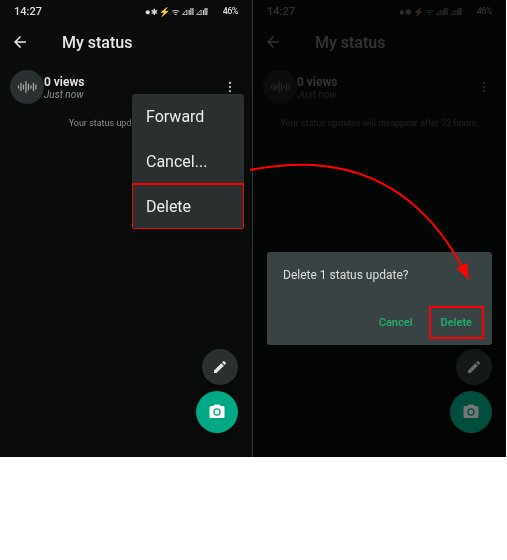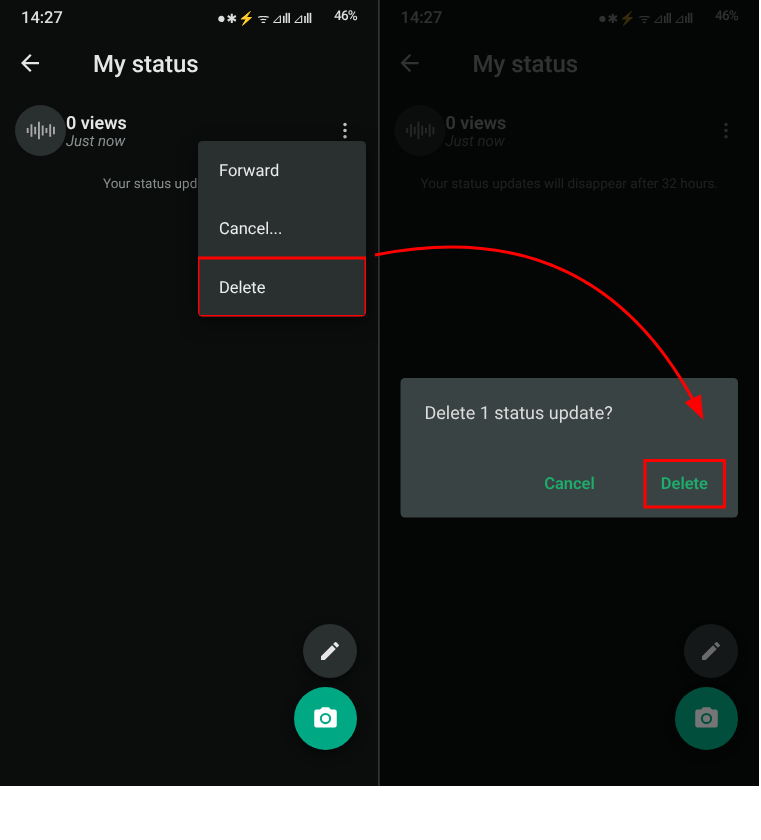--- a/index.html
+++ b/index.html
@@ -11,21 +11,21 @@
       overflow: hidden;
       position: relative;
     }
     .container {
       display: flex;
       width: 507px;
       height: 560px;
     }
     .phone {
       width: 253px;
-      height: 524px;
+      height: 457px;
       background: #0b0d0d;
       position: relative;
       color: #e6e6e6;
       border-right: 1px solid #333;
     }
     .phone:last-child { border-right: none; }
     .dimmed .content-layer { opacity: 0.45; }
     .statusbar {
       height: 22px;
       display: flex;
@@ -76,21 +76,21 @@
       top: 94px;
       right: 8px;
       width: 112px;
       background: #2a3030;
       border-radius: 3px;
       box-shadow: 0 4px 12px rgba(0,0,0,0.5);
       overflow: hidden;
     }
     .menu-item {
       padding: 13px 14px;
-      font-size: 11px;
+      font-size: 16px;
       color: #ececec;
     }
     .menu-item.highlight {
       outline: 2px solid #ff0000;
       outline-offset: -1px;
     }
     
     .scrim {
       position: absolute;
       inset: 0;
@@ -98,21 +98,21 @@
     }
     .dialog {
       position: absolute;
       left: 14px; right: 14px;
       top: 252px;
       background: #3a4343;
       border-radius: 3px;
       padding: 16px 10px 8px 16px;
     }
     .dialog-title { font-size: 12px; color: #dcdcdc; margin-bottom: 26px; }
-    .dialog-actions { display: flex; justify-content: flex-end; gap: 24px; }
+    .dialog-actions { display: flex; justify-content: flex-end; gap: 8px; }
     .dialog-btn {
       font-size: 11px;
       font-weight: 600;
       padding: 8px 10px;
       color: #1fab6b;
       text-transform: none;
     }
     .dialog-btn.confirm.highlight {
       outline: 2px solid #ff0000;
       outline-offset: 0px;

